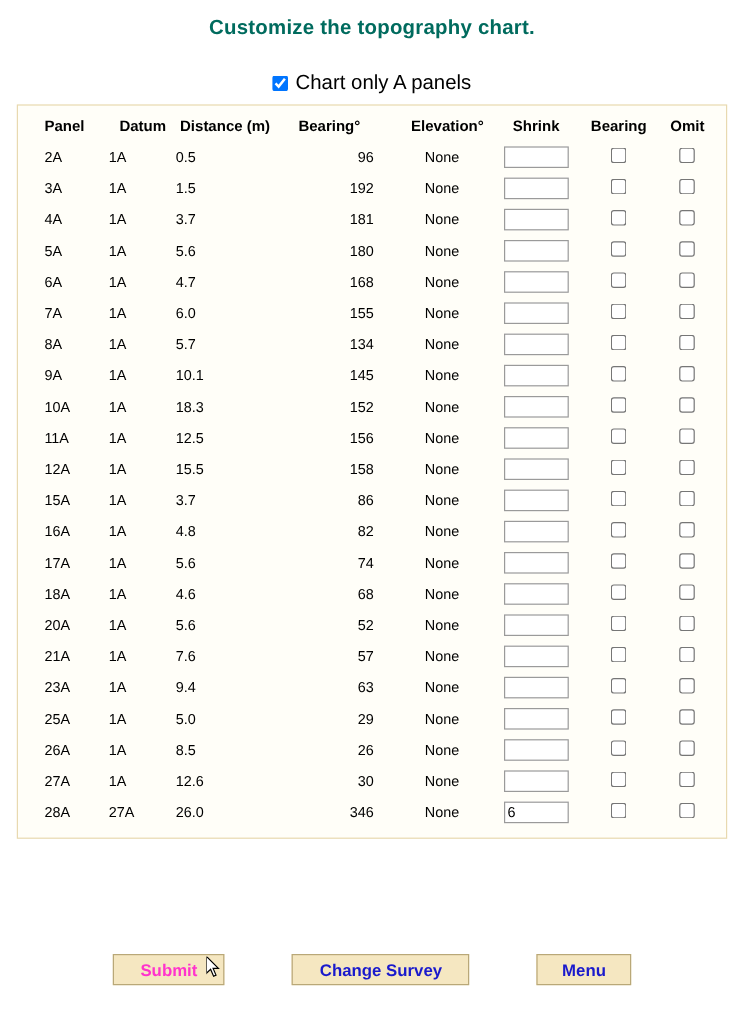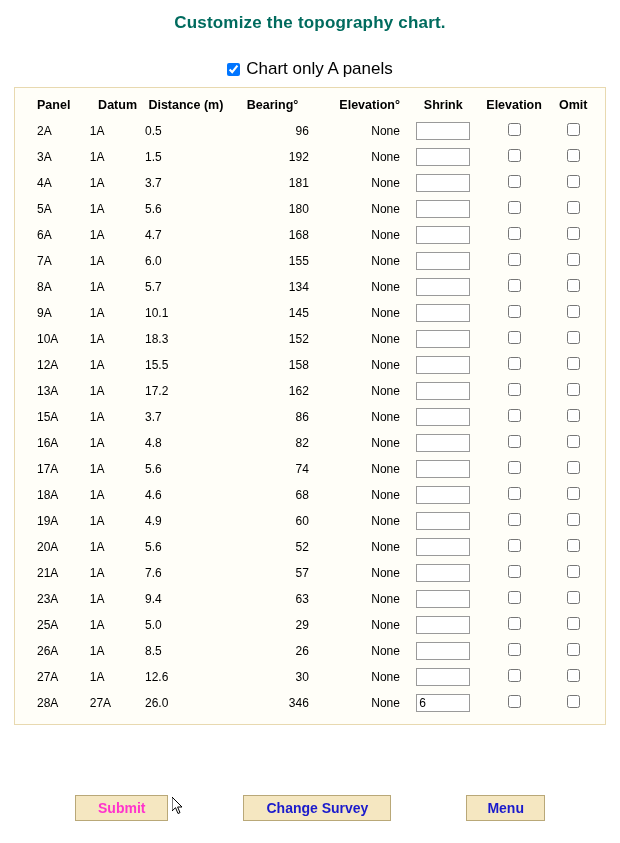--- a/index.html
+++ b/index.html
@@ -62,21 +62,21 @@
   table.topo td {
     padding: 2px 4px;
     color: #000;
     font-size: 12px;
     height: 22px;
   }
   .col-panel   { width: 62px;  text-align: left;  padding-left: 14px !important; }
   .col-datum   { width: 60px;  text-align: left; }
   .col-dist    { width: 92px;  padding-right: 16px !important; }
   .col-bear    { width: 78px;  text-align: right; padding-right: 18px !important; }
-  .col-elev    { width: 82px;  text-align: right; padding-right: 8px !important; }
+  .col-elev    { width: 82px;  text-align: center; padding-right: 8px !important; }
   .col-shrink  { width: 76px;  text-align: center; }
   .col-sep     { width: 74px;  text-align: center; }
   .col-omit    { width: 56px;  text-align: center; }
 
   th.col-panel { text-align: left; }
   th.col-datum { text-align: right; }
   th.col-dist  { text-align: center; }
   th.col-bear  { text-align: left; }
   th.col-elev  { text-align: right; }
   th.col-shrink, th.col-sep, th.col-omit { text-align: center; }
@@ -96,21 +96,21 @@
     height: 13px;
     margin: 0;
   }
   .buttons-row {
     position: absolute;
     left: 0;
     right: 0;
     bottom: 22px;
     display: flex;
     justify-content: center;
-    gap: 75px;
+    gap: 56px;
     align-items: center;
   }
   .btn {
     font-family: "Liberation Sans", sans-serif;
     font-size: 14px;
     font-weight: bold;
     background: #f5e7c1;
     border: 1px solid #b9a878;
     padding: 4px 16px;
     cursor: pointer;
@@ -141,21 +141,21 @@
 <div class="table-frame">
   <table class="topo">
     <thead>
       <tr>
         <th class="col-panel">Panel</th>
         <th class="col-datum">Datum</th>
         <th class="col-dist">Distance (m)</th>
         <th class="col-bear">Bearing°</th>
         <th class="col-elev">Elevation°</th>
         <th class="col-shrink">Shrink</th>
-        <th class="col-sep">Elevation</th>
+        <th class="col-sep">Bearing</th>
         <th class="col-omit">Omit</th>
       </tr>
     </thead>
     <tbody id="table-body">
         <tr>
           <td class="col-panel">2A</td>
           <td class="col-datum">1A</td>
           <td class="col-dist">0.5</td>
           <td class="col-bear">96</td>
           <td class="col-elev">None</td>
@@ -237,40 +237,40 @@
           <td class="col-panel">10A</td>
           <td class="col-datum">1A</td>
           <td class="col-dist">18.3</td>
           <td class="col-bear">152</td>
           <td class="col-elev">None</td>
           <td class="col-shrink"><input type="text" class="shrink-input" style=""></td>
           <td class="col-sep"><input type="checkbox" class="cb" style=""></td>
           <td class="col-omit"><input type="checkbox" class="cb" style=""></td>
         </tr>
         <tr>
+          <td class="col-panel">11A</td>
+          <td class="col-datum">1A</td>
+          <td class="col-dist">12.5</td>
+          <td class="col-bear">156</td>
+          <td class="col-elev">None</td>
+          <td class="col-shrink"><input type="text" class="shrink-input" style=""></td>
+          <td class="col-sep"><input type="checkbox" class="cb" style=""></td>
+          <td class="col-omit"><input type="checkbox" class="cb" style=""></td>
+        </tr>
+        <tr>
           <td class="col-panel">12A</td>
           <td class="col-datum">1A</td>
           <td class="col-dist">15.5</td>
           <td class="col-bear">158</td>
           <td class="col-elev">None</td>
           <td class="col-shrink"><input type="text" class="shrink-input" style=""></td>
           <td class="col-sep"><input type="checkbox" class="cb" style=""></td>
           <td class="col-omit"><input type="checkbox" class="cb" style=""></td>
         </tr>
         <tr>
-          <td class="col-panel">13A</td>
-          <td class="col-datum">1A</td>
-          <td class="col-dist">17.2</td>
-          <td class="col-bear">162</td>
-          <td class="col-elev">None</td>
-          <td class="col-shrink"><input type="text" class="shrink-input" style=""></td>
-          <td class="col-sep"><input type="checkbox" class="cb" style=""></td>
-          <td class="col-omit"><input type="checkbox" class="cb" style=""></td>
-        </tr>
-        <tr>
           <td class="col-panel">15A</td>
           <td class="col-datum">1A</td>
           <td class="col-dist">3.7</td>
           <td class="col-bear">86</td>
           <td class="col-elev">None</td>
           <td class="col-shrink"><input type="text" class="shrink-input" style=""></td>
           <td class="col-sep"><input type="checkbox" class="cb" style=""></td>
           <td class="col-omit"><input type="checkbox" class="cb" style=""></td>
         </tr>
         <tr>
@@ -291,30 +291,20 @@
           <td class="col-elev">None</td>
           <td class="col-shrink"><input type="text" class="shrink-input" style=""></td>
           <td class="col-sep"><input type="checkbox" class="cb" style=""></td>
           <td class="col-omit"><input type="checkbox" class="cb" style=""></td>
         </tr>
         <tr>
           <td class="col-panel">18A</td>
           <td class="col-datum">1A</td>
           <td class="col-dist">4.6</td>
           <td class="col-bear">68</td>
-          <td class="col-elev">None</td>
-          <td class="col-shrink"><input type="text" class="shrink-input" style=""></td>
-          <td class="col-sep"><input type="checkbox" class="cb" style=""></td>
-          <td class="col-omit"><input type="checkbox" class="cb" style=""></td>
-        </tr>
-        <tr>
-          <td class="col-panel">19A</td>
-          <td class="col-datum">1A</td>
-          <td class="col-dist">4.9</td>
-          <td class="col-bear">60</td>
           <td class="col-elev">None</td>
           <td class="col-shrink"><input type="text" class="shrink-input" style=""></td>
           <td class="col-sep"><input type="checkbox" class="cb" style=""></td>
           <td class="col-omit"><input type="checkbox" class="cb" style=""></td>
         </tr>
         <tr>
           <td class="col-panel">20A</td>
           <td class="col-datum">1A</td>
           <td class="col-dist">5.6</td>
           <td class="col-bear">52</td>

